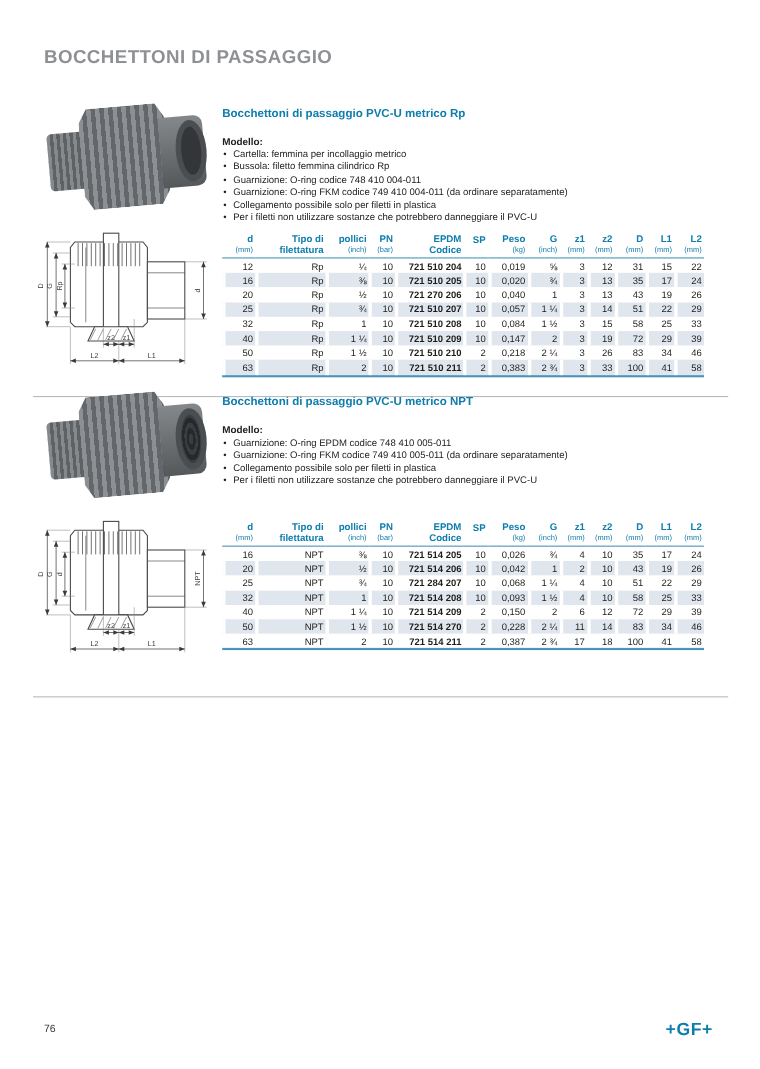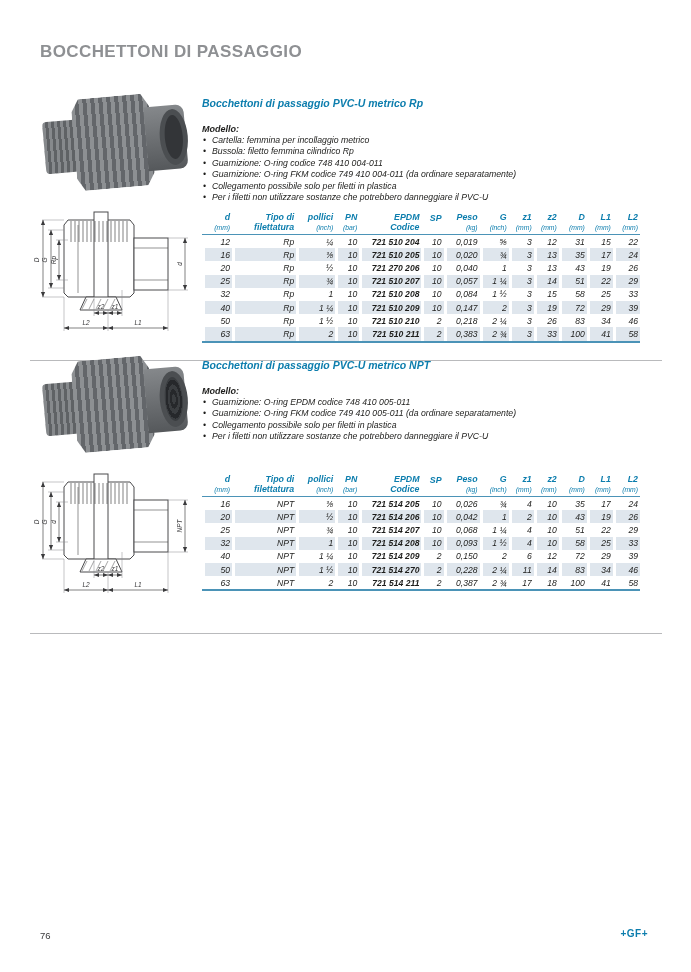--- a/index.html
+++ b/index.html
@@ -8,21 +8,21 @@
     --shade:#dfe6ed;
     --ink:#1d1d1b;
     --gray:#8e9093;
   }
   html,body{margin:0;padding:0;background:#e8e8e8;}
   .page{
     position:relative;width:691px;height:972px;background:#fff;margin:0 auto;
     font-family:"Liberation Sans", sans-serif;color:var(--ink);overflow:hidden;
   }
   .page-title{position:absolute;left:40px;top:42px;font-size:17px;font-weight:bold;color:var(--gray);letter-spacing:.4px;}
-  .section{position:absolute;left:0;width:577px;height:282px;font-style:italic;}
+  .section{position:absolute;left:0;width:577px;height:282px;}
   .sec-rp{top:88px;}
   .sec-npt{top:350px;}
 
   
   .photo{position:absolute;left:42px;top:2px;width:150px;height:104px;transform:rotate(-5deg);}
   .p-leftcap{position:absolute;left:2px;top:26px;width:42px;height:52px;border-radius:4px;
     background:repeating-linear-gradient(90deg,#86898c 0 3px,#5f6265 3px 6px);}
   .p-nut{position:absolute;left:32px;top:6px;width:78px;height:92px;
     background:repeating-linear-gradient(90deg,#8d9093 0 4px,#63666a 4px 8px);
     clip-path:polygon(10% 0,90% 0,100% 14%,100% 86%,90% 100%,10% 100%,0 86%,0 14%);}
@@ -54,21 +54,21 @@
   table.spec tbody td{font-size:8.6px;height:13.2px;text-align:right;padding:0 2px 0 0;
     border-left:3px solid transparent;white-space:nowrap;}
   table.spec tbody tr.alt td{background:var(--shade);border-left-color:#fff;}
   table.spec td.code{font-weight:bold;}
 
   .rule{position:absolute;left:30px;width:632px;height:1px;background:#b9babc;}
   .rule-1{top:360px;}
   .rule-2{top:633px;}
 
   .page-num{position:absolute;left:40px;top:930px;font-size:9.5px;color:#3a3a3c;}
-  .brand{position:absolute;right:43px;top:928px;font-size:10px;font-weight:bold;color:var(--accent);letter-spacing:.5px;}
+  .brand{position:absolute;right:43px;top:928px;font-size:16px;font-weight:bold;color:var(--accent);letter-spacing:.5px;}
 </style>
 </head>
 <body>
 
 <div class="page">
 
   <div class="page-title">BOCCHETTONI DI PASSAGGIO</div>
 
   <div class="section sec-rp">
     <div class="photo">
@@ -573,21 +573,21 @@
               <td>10</td>
               <td>43</td>
               <td>19</td>
               <td>26</td>
             </tr>
             <tr>
               <td>25</td>
               <td>NPT</td>
               <td>¾</td>
               <td>10</td>
-              <td class="code">721 514 207</td>
+              <td class="code">721 284 207</td>
               <td>10</td>
               <td>0,068</td>
               <td>1 ¼</td>
               <td>4</td>
               <td>10</td>
               <td>51</td>
               <td>22</td>
               <td>29</td>
             </tr>
             <tr class="alt">

